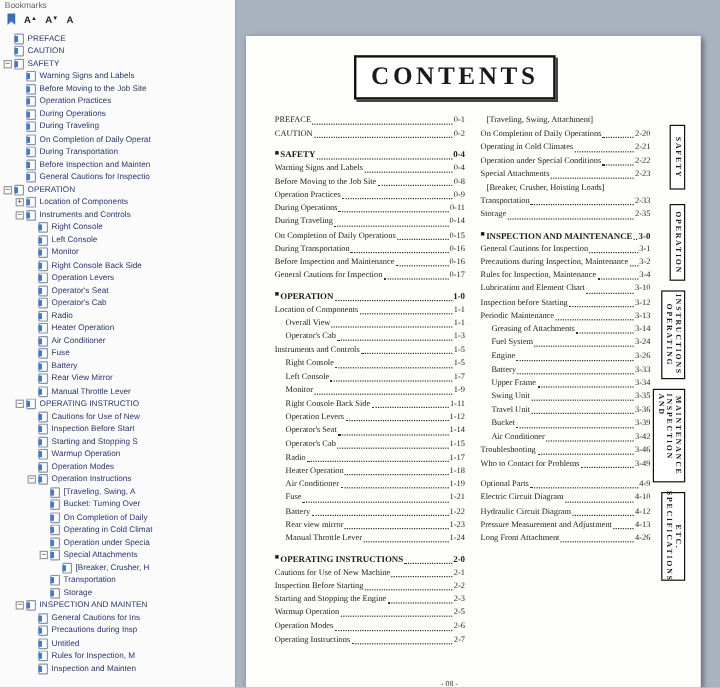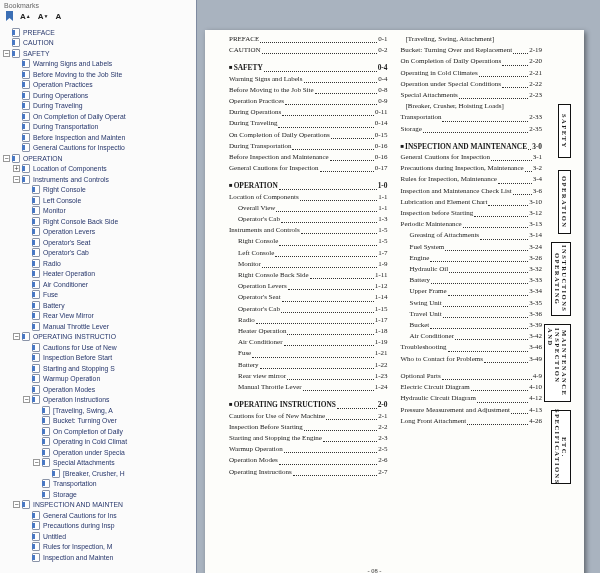--- a/index.html
+++ b/index.html
@@ -328,20 +328,23 @@
           <span class="bm-toggle empty"></span>
           <span class="bm-icon"></span>
           <span class="bm-label">Inspection and Mainten</span>
         </div>
       </div>
   </aside>
 
   <main class="doc-area">
     <div class="page">
 
+      <div class="contents-title-box">
+        <span>CONTENTS</span>
+      </div>
 
       <div class="toc-columns">
         <div class="toc-col left" id="toc-left">
             <div class="toc-row ">
               <span class="lbl">PREFACE</span>
               <span class="dots"></span>
               <span class="pg">0-1</span>
             </div>
             <div class="toc-row ">
               <span class="lbl">CAUTION</span>
@@ -533,25 +536,20 @@
               <span class="lbl">Operating Instructions</span>
               <span class="dots"></span>
               <span class="pg">2-7</span>
             </div>
           </div>
         <div class="toc-col" id="toc-right">
             <div class="toc-row bracket">
               <span class="lbl">[Traveling, Swing, Attachment]</span>
             </div>
             <div class="toc-row ">
-              <span class="lbl">Bucket: Turning Over and Replacement</span>
-              <span class="dots"></span>
-              <span class="pg">2-19</span>
-            </div>
-            <div class="toc-row ">
               <span class="lbl">On Completion of Daily Operations</span>
               <span class="dots"></span>
               <span class="pg">2-20</span>
             </div>
             <div class="toc-row ">
               <span class="lbl">Operating in Cold Climates</span>
               <span class="dots"></span>
               <span class="pg">2-21</span>
             </div>
             <div class="toc-row ">
@@ -593,25 +591,20 @@
               <span class="lbl">Precautions during Inspection, Maintenance</span>
               <span class="dots"></span>
               <span class="pg">3-2</span>
             </div>
             <div class="toc-row ">
               <span class="lbl">Rules for Inspection, Maintenance</span>
               <span class="dots"></span>
               <span class="pg">3-4</span>
             </div>
             <div class="toc-row ">
-              <span class="lbl">Inspection and Maintenance Check List</span>
-              <span class="dots"></span>
-              <span class="pg">3-6</span>
-            </div>
-            <div class="toc-row ">
               <span class="lbl">Lubrication and Element Chart</span>
               <span class="dots"></span>
               <span class="pg">3-10</span>
             </div>
             <div class="toc-row ">
               <span class="lbl">Inspection before Starting</span>
               <span class="dots"></span>
               <span class="pg">3-12</span>
             </div>
             <div class="toc-row ">
@@ -626,25 +619,20 @@
             </div>
             <div class="toc-row sub">
               <span class="lbl">Fuel System</span>
               <span class="dots"></span>
               <span class="pg">3-24</span>
             </div>
             <div class="toc-row sub">
               <span class="lbl">Engine</span>
               <span class="dots"></span>
               <span class="pg">3-26</span>
-            </div>
-            <div class="toc-row sub">
-              <span class="lbl">Hydraulic Oil</span>
-              <span class="dots"></span>
-              <span class="pg">3-32</span>
             </div>
             <div class="toc-row sub">
               <span class="lbl">Battery</span>
               <span class="dots"></span>
               <span class="pg">3-33</span>
             </div>
             <div class="toc-row sub">
               <span class="lbl">Upper Frame</span>
               <span class="dots"></span>
               <span class="pg">3-34</span>

